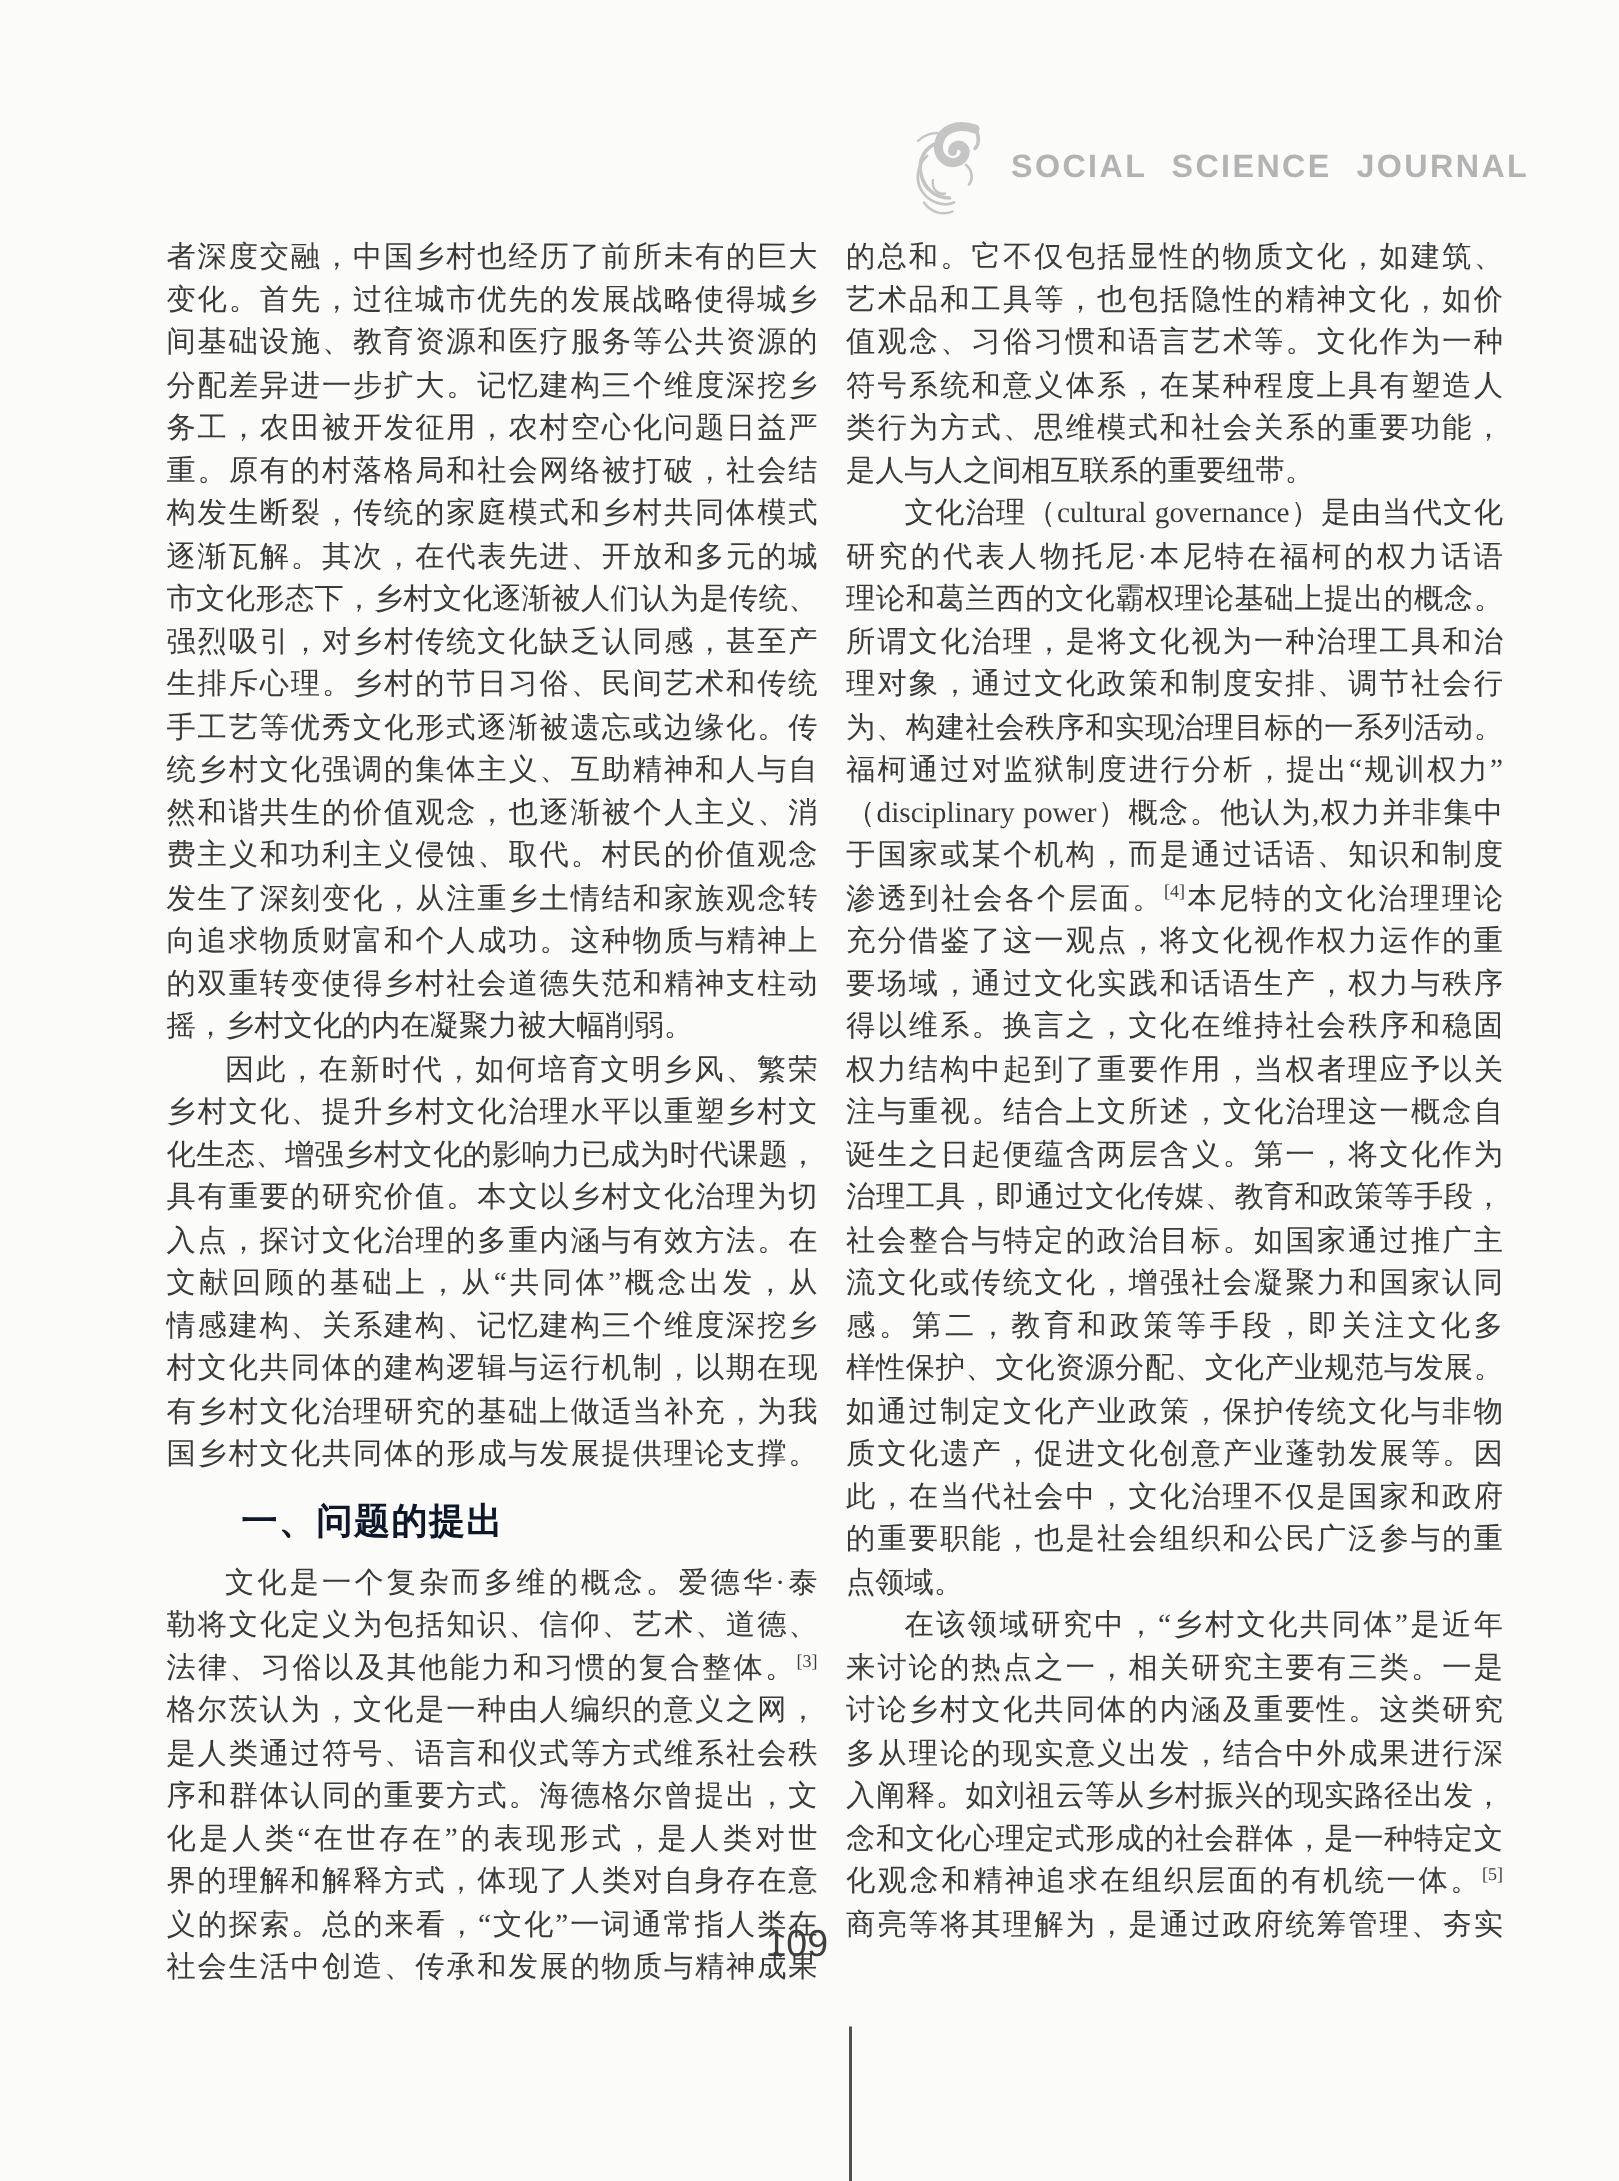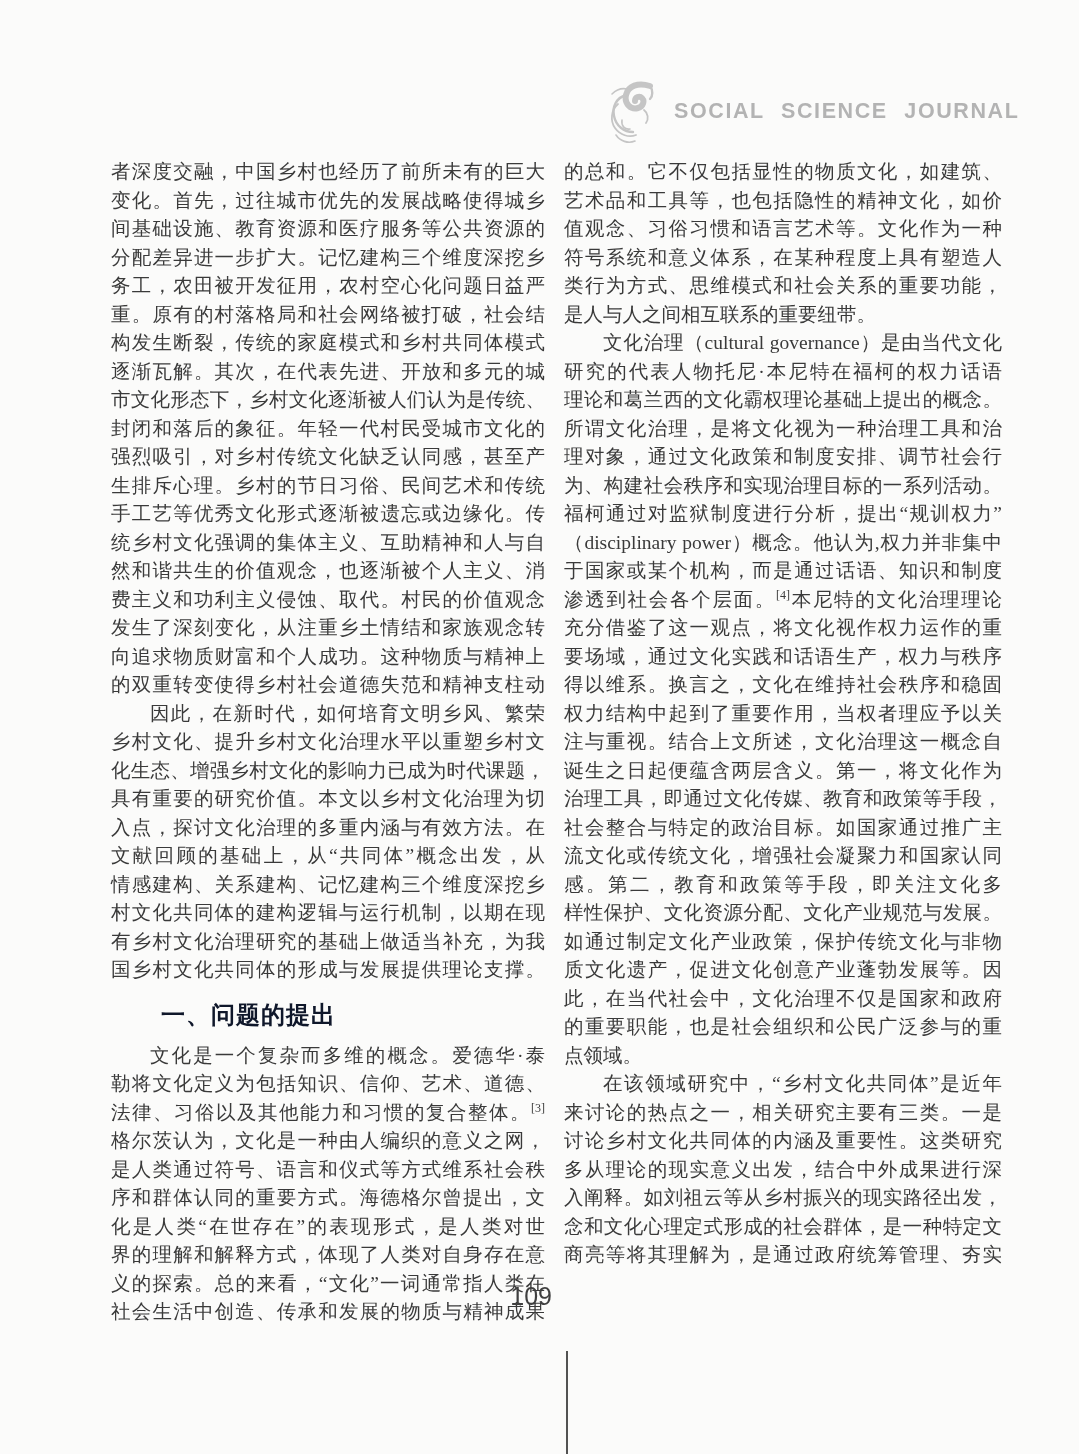--- a/index.html
+++ b/index.html
@@ -80,30 +80,30 @@
   <div class="column left">
       <div class="line">者深度交融，中国乡村也经历了前所未有的巨大</div>
       <div class="line">变化。首先，过往城市优先的发展战略使得城乡</div>
       <div class="line">间基础设施、教育资源和医疗服务等公共资源的</div>
       <div class="line">分配差异进一步扩大。记忆建构三个维度深挖乡</div>
       <div class="line">务工，农田被开发征用，农村空心化问题日益严</div>
       <div class="line">重。原有的村落格局和社会网络被打破，社会结</div>
       <div class="line">构发生断裂，传统的家庭模式和乡村共同体模式</div>
       <div class="line">逐渐瓦解。其次，在代表先进、开放和多元的城</div>
       <div class="line">市文化形态下，乡村文化逐渐被人们认为是传统、</div>
-      <div class="line">封闭和落后的象征。年轻一代村民受城市文化的</div>
       <div class="line">强烈吸引，对乡村传统文化缺乏认同感，甚至产</div>
       <div class="line">生排斥心理。乡村的节日习俗、民间艺术和传统</div>
       <div class="line">手工艺等优秀文化形式逐渐被遗忘或边缘化。传</div>
       <div class="line">统乡村文化强调的集体主义、互助精神和人与自</div>
       <div class="line">然和谐共生的价值观念，也逐渐被个人主义、消</div>
       <div class="line">费主义和功利主义侵蚀、取代。村民的价值观念</div>
       <div class="line">发生了深刻变化，从注重乡土情结和家族观念转</div>
       <div class="line">向追求物质财富和个人成功。这种物质与精神上</div>
       <div class="line">的双重转变使得乡村社会道德失范和精神支柱动</div>
+      <div class="line short">摇，乡村文化的内在凝聚力被大幅削弱。</div>
       <div class="line indent">因此，在新时代，如何培育文明乡风、繁荣</div>
       <div class="line">乡村文化、提升乡村文化治理水平以重塑乡村文</div>
       <div class="line">化生态、增强乡村文化的影响力已成为时代课题，</div>
       <div class="line">具有重要的研究价值。本文以乡村文化治理为切</div>
       <div class="line">入点，探讨文化治理的多重内涵与有效方法。在</div>
       <div class="line">文献回顾的基础上，从“共同体”概念出发，从</div>
       <div class="line">情感建构、关系建构、记忆建构三个维度深挖乡</div>
       <div class="line">村文化共同体的建构逻辑与运行机制，以期在现</div>
       <div class="line">有乡村文化治理研究的基础上做适当补充，为我</div>
       <div class="line">国乡村文化共同体的形成与发展提供理论支撑。</div>
@@ -151,19 +151,20 @@
       <div class="line">质文化遗产，促进文化创意产业蓬勃发展等。因</div>
       <div class="line">此，在当代社会中，文化治理不仅是国家和政府</div>
       <div class="line">的重要职能，也是社会组织和公民广泛参与的重</div>
       <div class="line short">点领域。</div>
       <div class="line indent">在该领域研究中，“乡村文化共同体”是近年</div>
       <div class="line">来讨论的热点之一，相关研究主要有三类。一是</div>
       <div class="line">讨论乡村文化共同体的内涵及重要性。这类研究</div>
       <div class="line">多从理论的现实意义出发，结合中外成果进行深</div>
       <div class="line">入阐释。如刘祖云等从乡村振兴的现实路径出发，</div>
       <div class="line">念和文化心理定式形成的社会群体，是一种特定文</div>
+      <div class="line">化观念和精神追求在组织层面的有机统一体。<sup class="ref">[5]</sup></div>
       <div class="line">商亮等将其理解为，是通过政府统筹管理、夯实</div>
     </div>
 
   <div class="page-number">109</div>
   <div class="footer-divider"></div>
 
 </div>
 
 </body></html>

